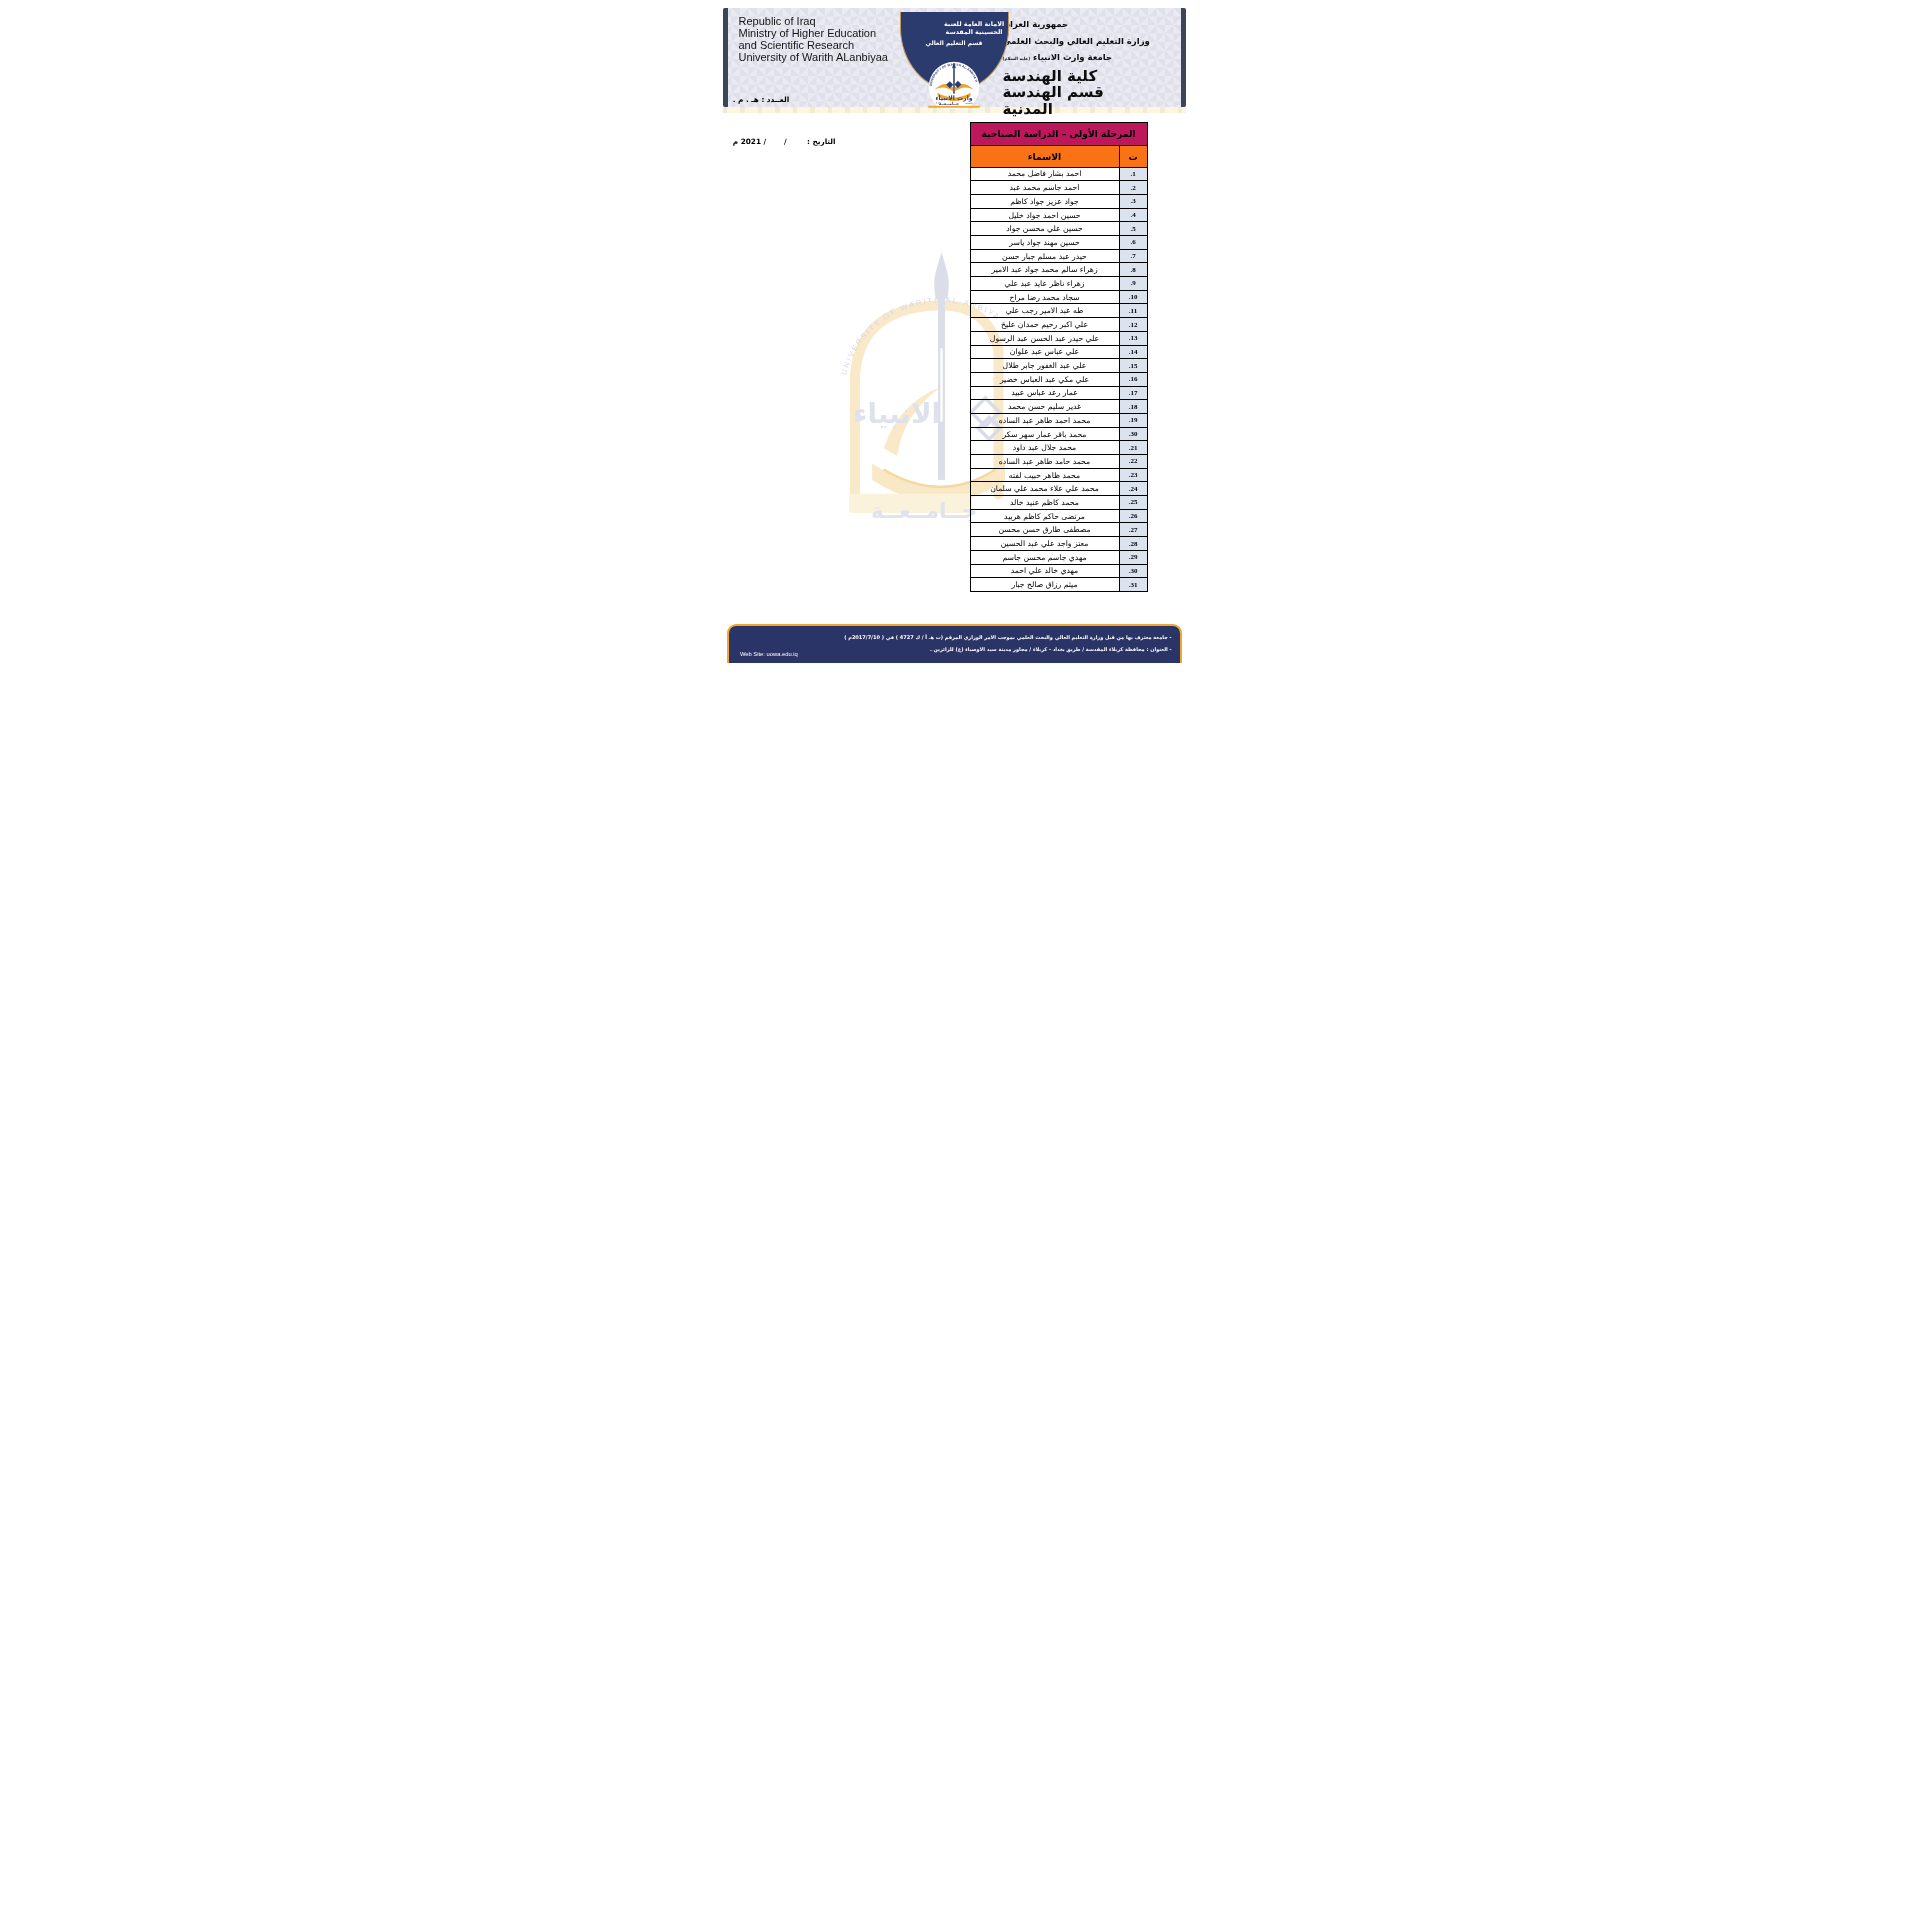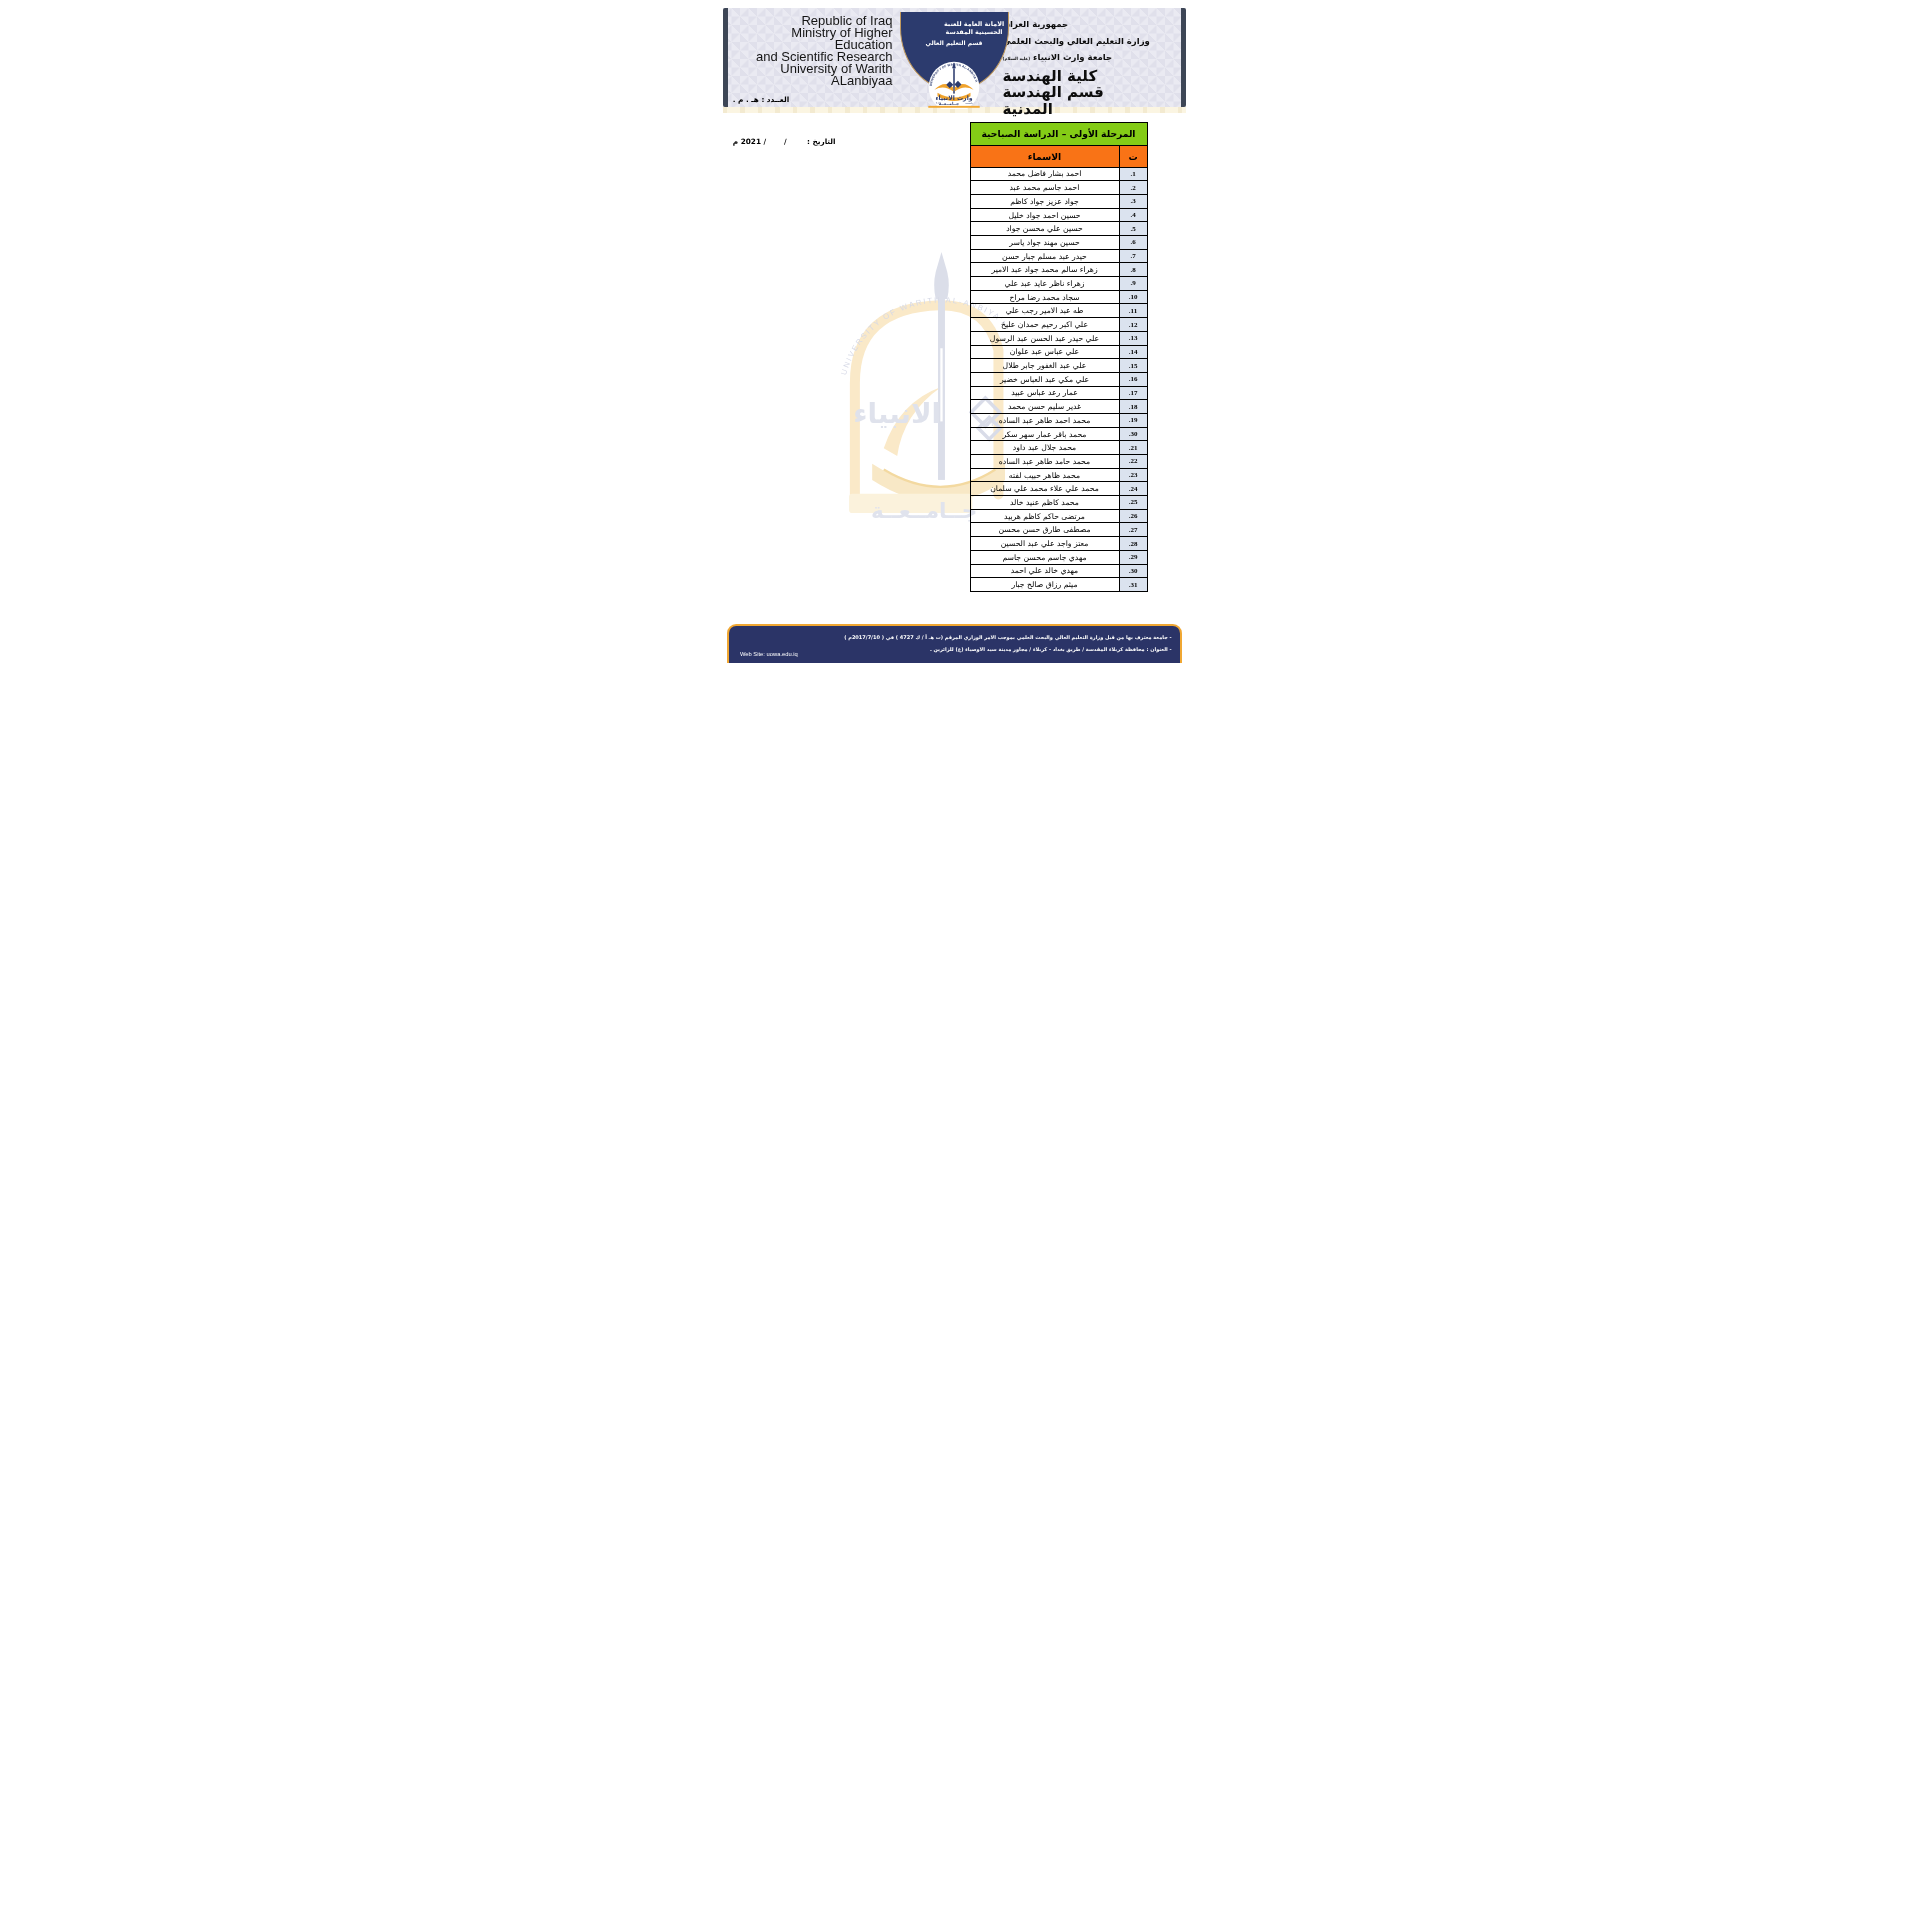--- a/index.html
+++ b/index.html
@@ -23,23 +23,23 @@
   .edge-bar.right{left:465px; border-radius:0 1.9px 1.9px 0;}
   .cream-strip{
     position:absolute; left:7px; top:107px; width:463px; height:6.2px;
     background-color:#FBF5E2;
     background-image:linear-gradient(90deg, #F3EAD0 12%, transparent 12%, transparent 50%, #F3EAD0 50%, #F3EAD0 62%, transparent 62%);
     background-size:35px 6.2px;
   }
   
   .hdr-en{
     position:absolute; left:23px; top:14.6px; width:154px;
-    text-align:right; color:#151515;
+    text-align:left; color:#151515;
     font-family:"Liberation Sans", sans-serif;
-    font-size:13px; line-height:12px; font-weight:500;
+    font-size:11px; line-height:12px; font-weight:500;
   }
   .hdr-issue{
     position:absolute; left:17.3px; top:65px; width:108px;
     direction:rtl; text-align:left; color:#000;
     font-size:7.3px; line-height:14px; font-weight:bold; white-space:pre;
   }
   .hdr-ar{
     position:absolute; left:287px; top:16px; width:150px;
     direction:rtl; text-align:left; color:#0d0d0d; font-weight:bold;
   }
@@ -59,21 +59,21 @@
   
   .watermark{position:absolute; left:110px; top:248px; width:179px; height:291px; pointer-events:none;}
   
   .roster{
     position:absolute; left:254px; top:122px; width:178px;
     border-collapse:collapse; table-layout:fixed; direction:rtl;
     border:1.2px solid #000;
   }
   .roster td{border:0.8px solid #000; text-align:center; vertical-align:middle; padding:0; overflow:hidden;}
   .roster .col-index{width:28px;}
-  .title-cell{background:#84cc16; height:21.6px; font-size:9.2px; font-weight:bold;}
+  .title-cell{background:#be185d; height:21.6px; font-size:9.2px; font-weight:bold;}
   .header-cell{background:#f97316; height:21px; font-size:9.2px; font-weight:bold;}
   .cell-name{height:12.7px; font-size:7.7px; font-weight:400; background:transparent;}
   .cell-num{
     height:12.7px; background:#DBE3EF;
     font-family:"Liberation Serif", serif; font-size:7px; font-weight:bold;
   }
   
   .footer{
     position:absolute; left:11.6px; top:624px; width:455px; height:39px;
     background:#2B3467; border:2.7px solid #F0A732; border-bottom:none;

